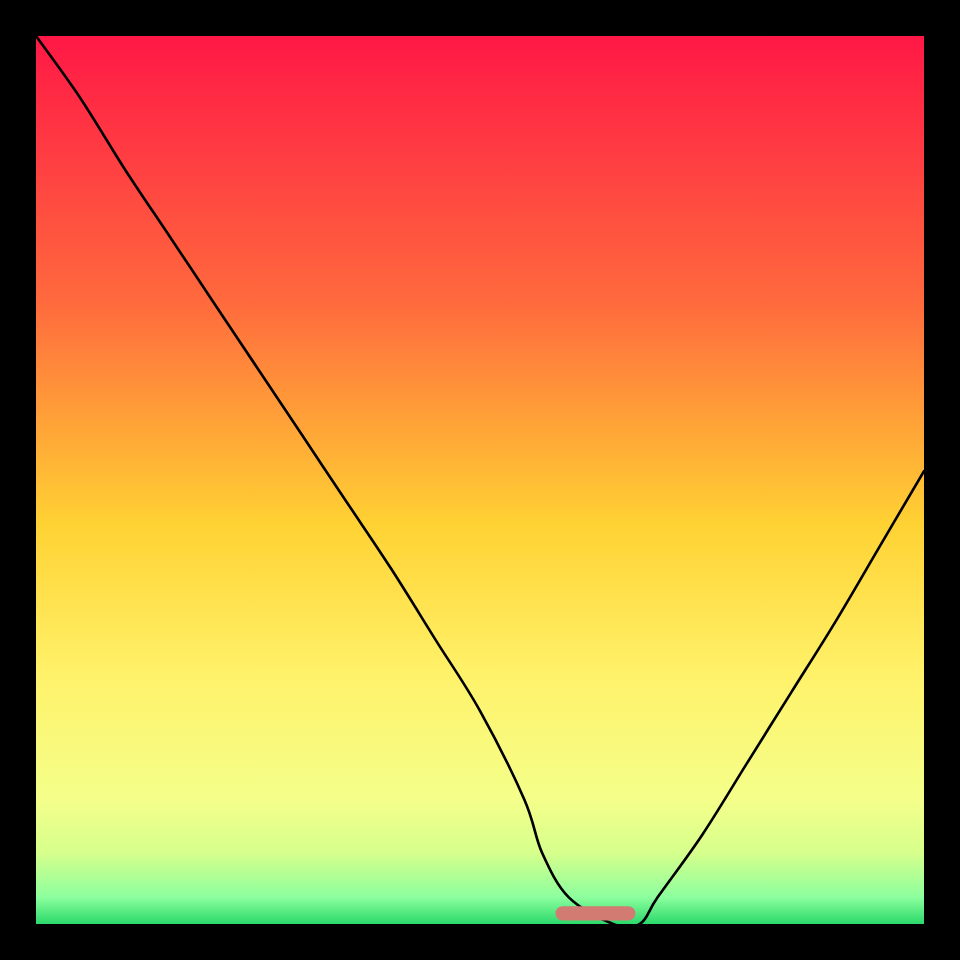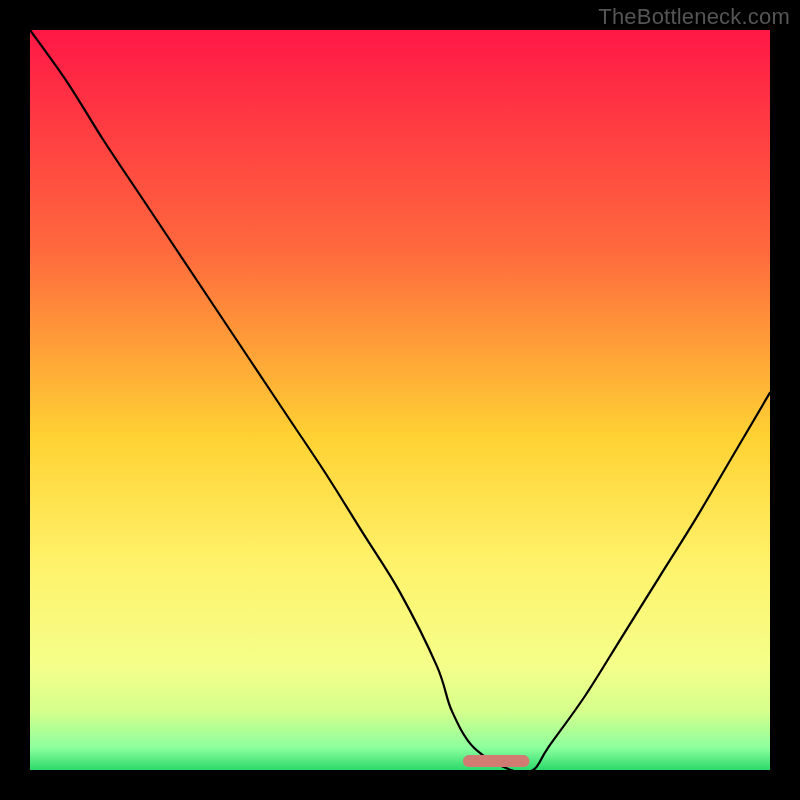--- a/index.html
+++ b/index.html
@@ -46,21 +46,20 @@
     left: 0;
     top: 0;
     width: 740px;
     height: 740px;
   }
 </style>
 </head>
 <body>
 <div class="wrap">
 
-<div class="watermark">TheBottleneck.com</div>
 
 <div class="plot">
   <svg class="bg-gradient" viewBox="0 0 740 740" preserveAspectRatio="none">
     <defs>
       <linearGradient id="grad" x1="0" y1="0" x2="0" y2="1">
             <stop offset="0%" stop-color="#ff1846"></stop>
             <stop offset="30%" stop-color="#ff6a3d"></stop>
             <stop offset="55%" stop-color="#ffd233"></stop>
             <stop offset="72%" stop-color="#fff26a"></stop>
             <stop offset="86%" stop-color="#f4ff8a"></stop>

